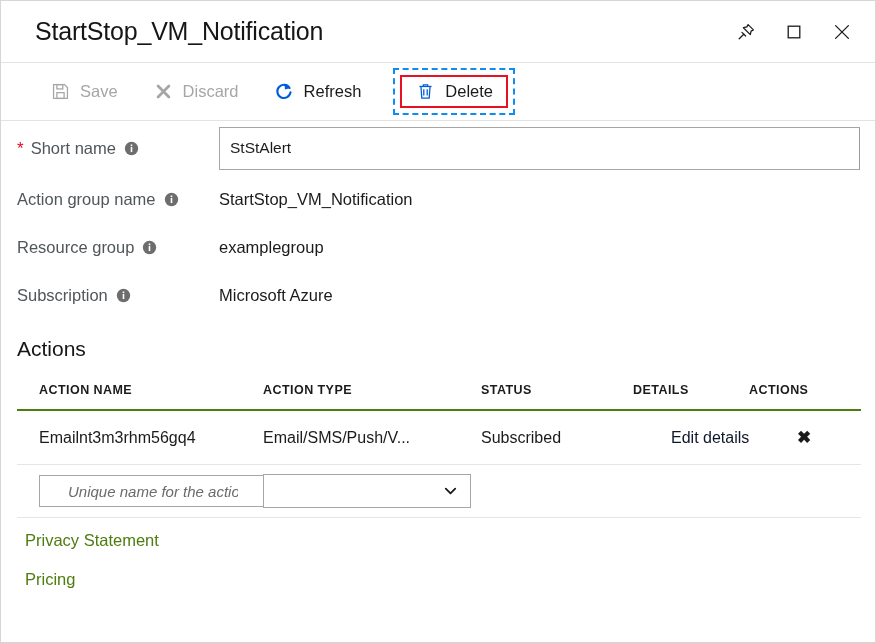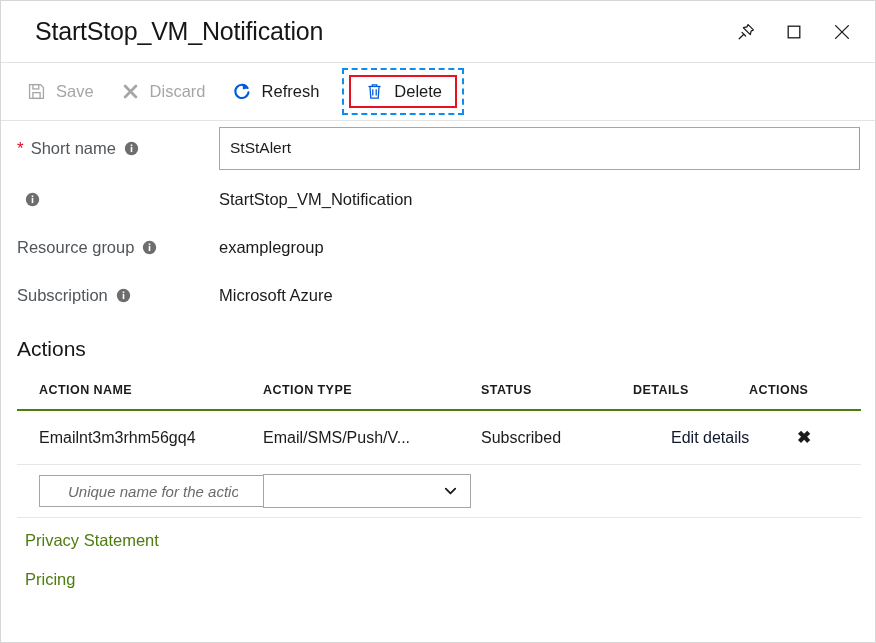--- a/index.html
+++ b/index.html
@@ -47,23 +47,23 @@
     justify-content: center;
     cursor: pointer;
     color: #1b1b1b;
   }
 
   
   .toolbar {
     height: 58px;
     display: flex;
     align-items: center;
-    padding-left: 12px;
+    padding-left: 36px;
     border-bottom: 1px solid #e3e3e3;
-    gap: 0;
+    gap: 9px;
   }
   .tb-btn {
     display: flex;
     align-items: center;
     gap: 9px;
     padding: 6px 13px;
     font-size: 16.5px;
     cursor: pointer;
     background: transparent;
     border: none;
@@ -335,20 +335,21 @@
           <rect x="7.15" y="6.4" width="1.7" height="5.4" fill="#ffffff"></rect>
           <rect x="7.15" y="3.7" width="1.7" height="1.8" fill="#ffffff"></rect>
         </svg>
       </span>
     </span>
     <input class="txt-input" type="text" value="StStAlert" style="">
   </div>
 
   <div class="form-row">
     <span class="form-label">
+      <span>Action group name</span>
       <span class="info-ico">
         <svg width="15" height="15" viewBox="0 0 16 16">
           <circle cx="8" cy="8" r="7.1" fill="#6d6d6d"></circle>
           <rect x="7.15" y="6.4" width="1.7" height="5.4" fill="#ffffff"></rect>
           <rect x="7.15" y="3.7" width="1.7" height="1.8" fill="#ffffff"></rect>
         </svg>
       </span>
     </span>
     <span class="form-value">StartStop_VM_Notification</span>
   </div>

